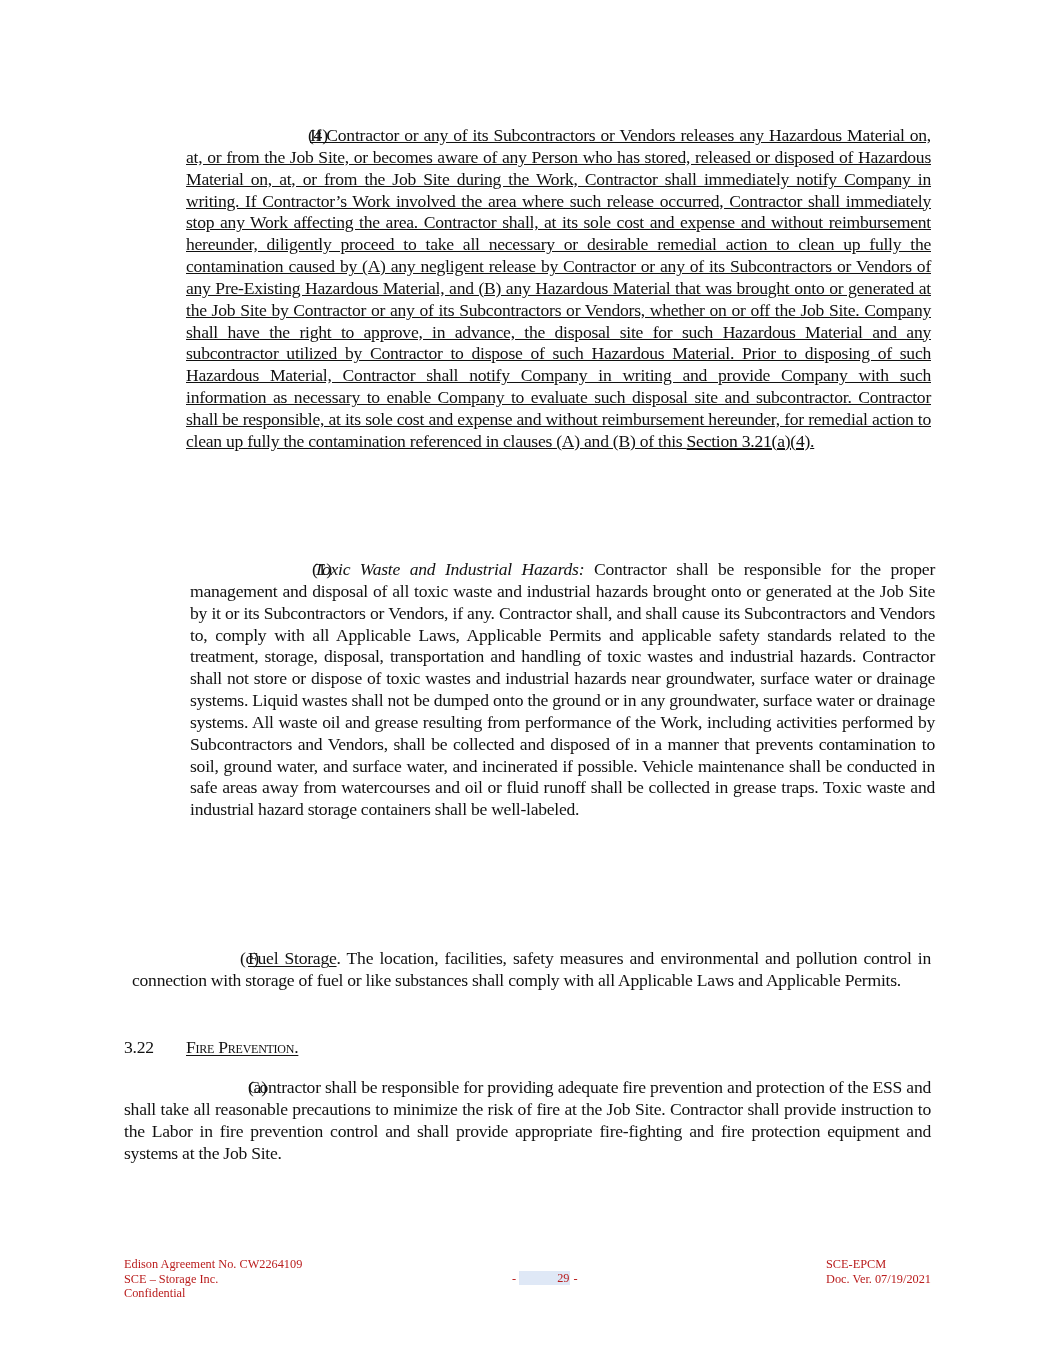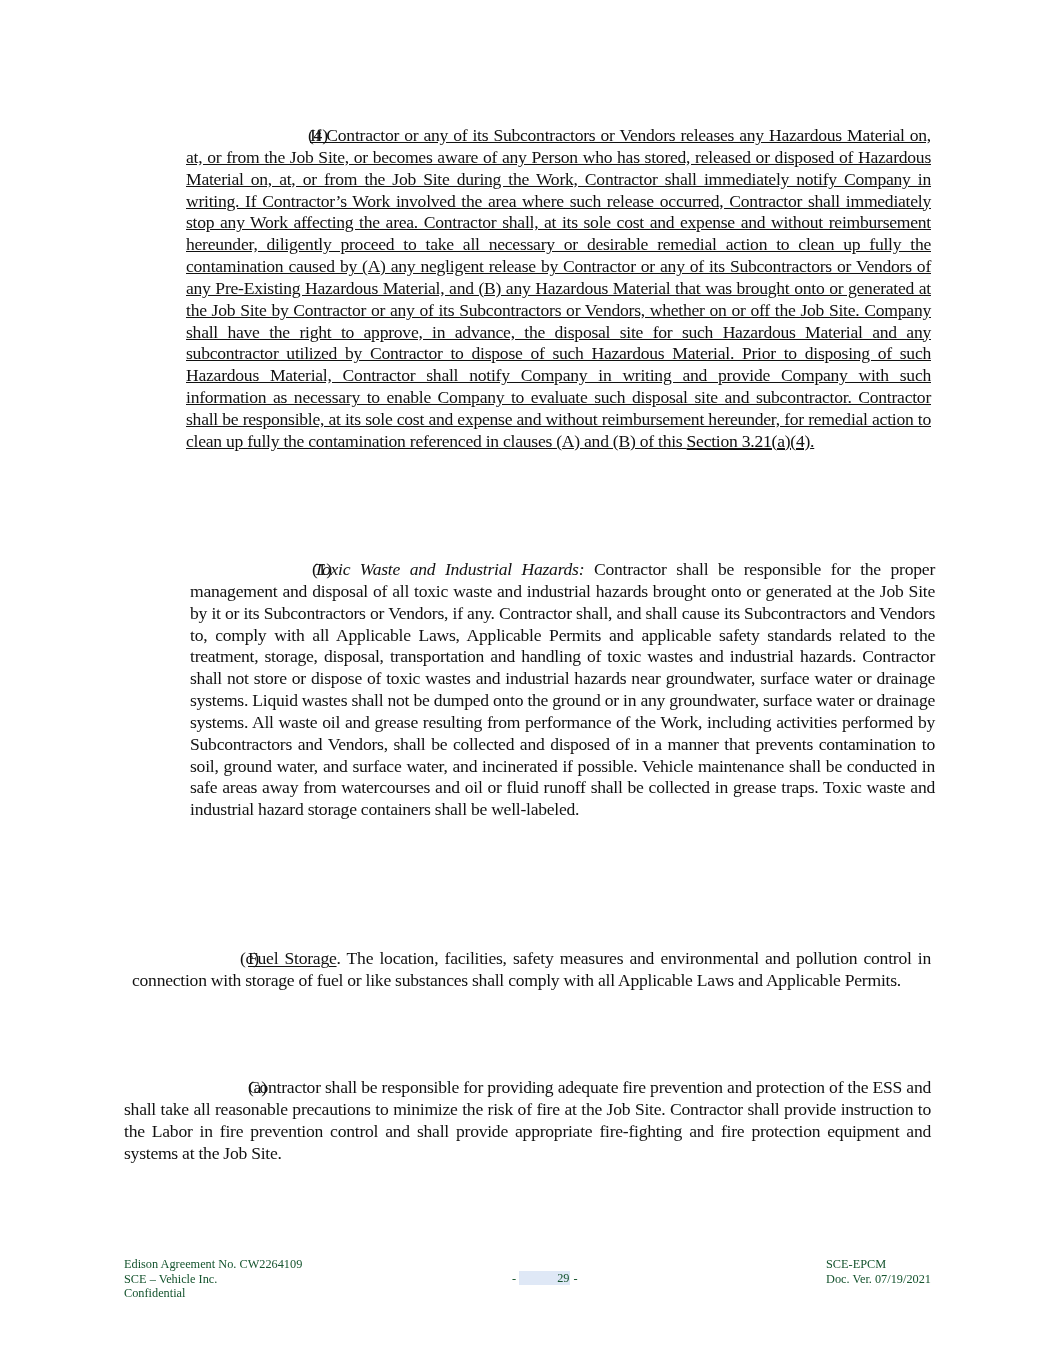--- a/index.html
+++ b/index.html
@@ -14,21 +14,21 @@
       font-size: 17.6px; line-height: 21.85px;
       text-align: justify; text-align-last: auto;
       letter-spacing: -0.25px; word-spacing: 0px;
     }
     .para.last-left { text-align-last: left; }
     .num { display: inline-block; }
     u, .u { text-decoration: underline; text-underline-offset: 2px; text-decoration-thickness: 1px; }
     em { font-style: italic; }
     .smallcaps { font-variant: small-caps; }
     .footer {
-      position: absolute; font-size: 12.3px; line-height: 14.6px; color: #14532d;
+      position: absolute; font-size: 12.3px; line-height: 14.6px; color: #b91c1c;
     }
     .pg-hl { background: #dfe8f6; padding: 0 1px; }
   </style>
 </head>
 <body>
 
 <div class="page">
 
   <p class="para last-left" style="left:186px; top:125px; width:745px; text-indent:61px;text-decoration:underline;">
     <span class="num" style="width:63px;">(4)</span><span>If Contractor or any of its Subcontractors or Vendors releases any Hazardous Material on, at, or from the Job Site, or becomes aware of any Person who has stored, released or disposed of Hazardous Material on, at, or from the Job Site during the Work, Contractor shall immediately notify Company in writing.  If Contractor’s Work involved the area where such release occurred, Contractor shall immediately stop any Work affecting the area.  Contractor shall, at its sole cost and expense and without reimbursement hereunder, diligently proceed to take all necessary or desirable remedial action to clean up fully the contamination caused by (A) any negligent release by Contractor or any of its Subcontractors or Vendors of any Pre-Existing Hazardous Material, and (B) any Hazardous Material that was brought onto or generated at the Job Site by Contractor or any of its Subcontractors or Vendors, whether on or off the Job Site.  Company shall have the right to approve, in advance, the disposal site for such Hazardous Material and any subcontractor utilized by Contractor to dispose of such Hazardous Material.  Prior to disposing of such Hazardous Material, Contractor shall notify Company in writing and provide Company with such information as necessary to enable Company to evaluate such disposal site and subcontractor. Contractor shall be responsible, at its sole cost and expense and without reimbursement hereunder, for remedial action to clean up fully the contamination referenced in clauses (A) and (B) of this </span><span class="u">Section 3.21(a)(4)</span><span>.</span>
@@ -37,29 +37,32 @@
 
   <p class="para last-left" style="left:190px; top:559px; width:745px; text-indent:61px;">
     <span class="num" style="width:63px;">(1)</span><em>Toxic Waste and Industrial Hazards:</em><span>  Contractor shall be responsible for the proper management and disposal of all toxic waste and industrial hazards brought onto or generated at the Job Site by it or its Subcontractors or Vendors, if any.  Contractor shall, and shall cause its Subcontractors and Vendors to, comply with all Applicable Laws, Applicable Permits and applicable safety standards related to the treatment, storage, disposal, transportation and handling of toxic wastes and industrial hazards.  Contractor shall not store or dispose of toxic wastes and industrial hazards near groundwater, surface water or drainage systems.  Liquid wastes shall not be dumped onto the ground or in any groundwater, surface water or drainage systems.  All waste oil and grease resulting from performance of the Work, including activities performed by Subcontractors and Vendors, shall be collected and disposed of in a manner that prevents contamination to soil, ground water, and surface water, and incinerated if possible.  Vehicle maintenance shall be conducted in safe areas away from watercourses and oil or fluid runoff shall be collected in grease traps.  Toxic waste and industrial hazard storage containers shall be well-labeled.</span>
   </p>
 
 
   <p class="para last-left" style="left:132px; top:948px; width:799px; text-indent:54px;">
     <span class="num" style="width:62px;">(c)</span><span class="u">Fuel Storage</span><span>.  The location, facilities, safety measures and environmental and pollution control in connection with storage of fuel or like substances shall comply with all Applicable Laws and Applicable Permits.</span>
   </p>
 
+  <p class="para last-left" style="left:124px; top:1037px; width:807px;">
+    <span class="num" style="width:62px;">3.22</span><span class="u smallcaps">Fire Prevention.</span>
+  </p>
 
   <p class="para last-left" style="left:124px; top:1077px; width:807px; text-indent:62px;">
     <span class="num" style="width:62px;">(a)</span><span>Contractor shall be responsible for providing adequate fire prevention and protection of the ESS and shall take all reasonable precautions to minimize the risk of fire at the Job Site.  Contractor shall provide instruction to the Labor in fire prevention control and shall provide appropriate fire-fighting and fire protection equipment and systems at the Job Site.</span>
   </p>
 
 
   <div class="footer" style="left:124px; top:1257px;">
     <div>Edison Agreement No. CW2264109</div>
-    <div>SCE – Vehicle Inc.</div>
+    <div>SCE – Storage Inc.</div>
     <div>Confidential</div>
   </div>
 
   <div class="footer" style="left:512px; top:1271px;">
     <span>- </span><span class="pg-hl" style="background: rgb(223, 232, 246); padding-left: 38px;">29</span><span> -</span>
   </div>
 
   <div class="footer" style="right:124px; top:1257px; text-align:left;">
     <div>SCE-EPCM</div>
     <div>Doc. Ver. 07/19/2021</div>

